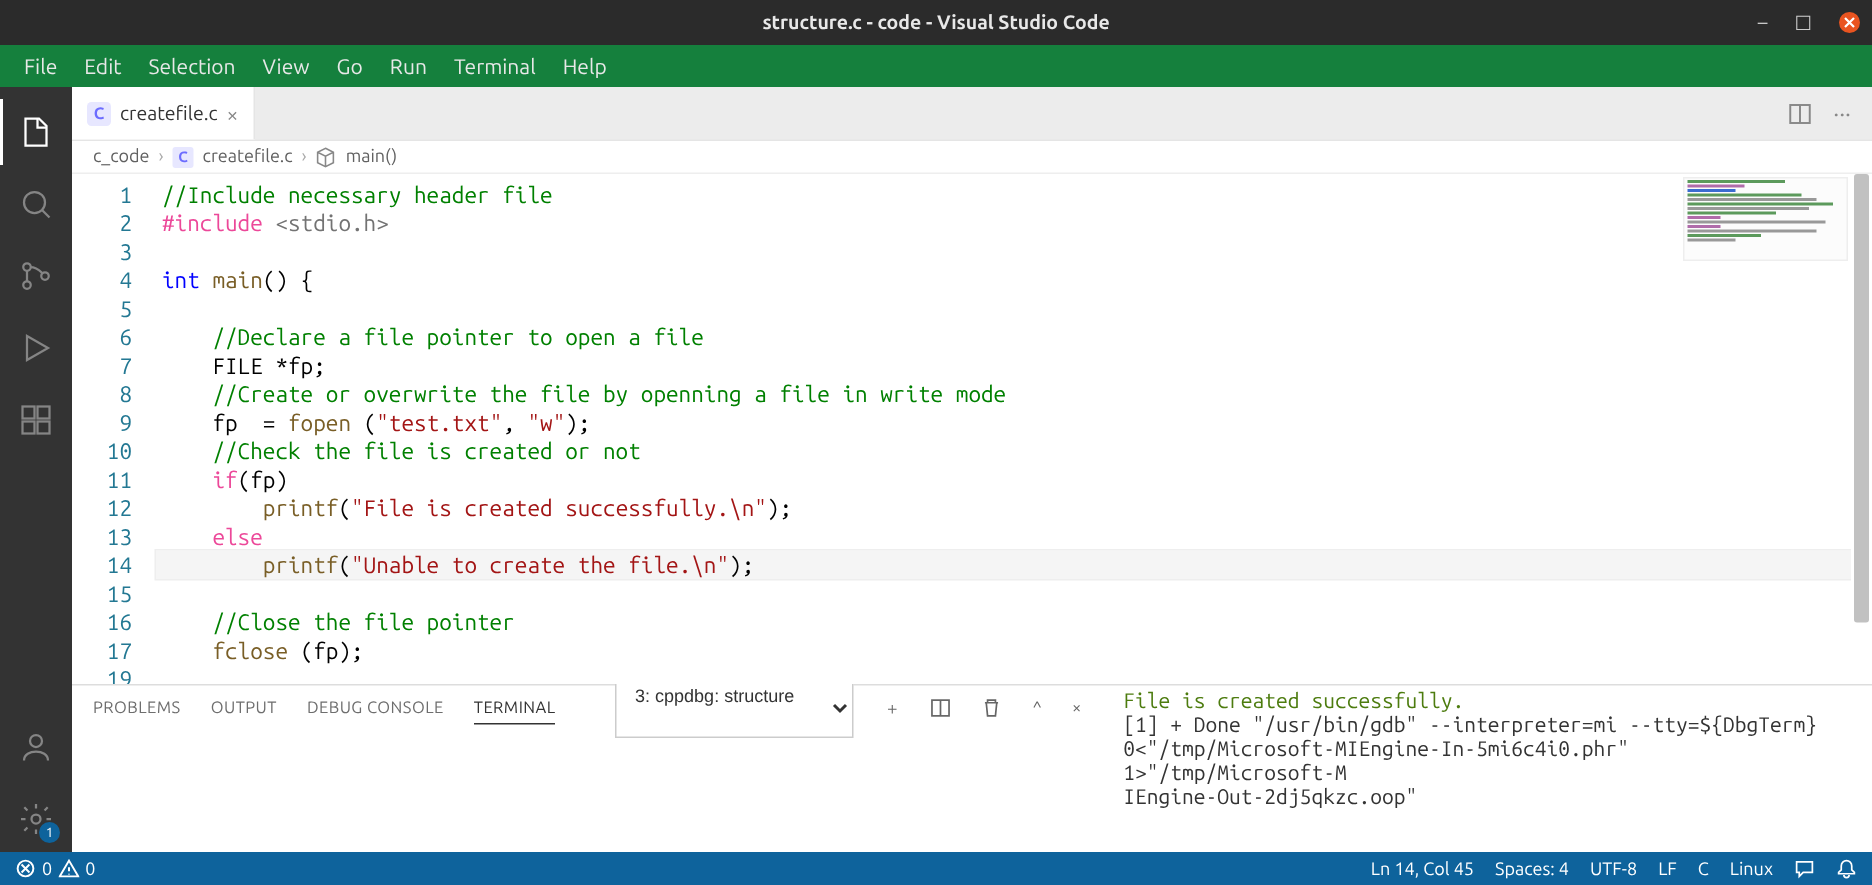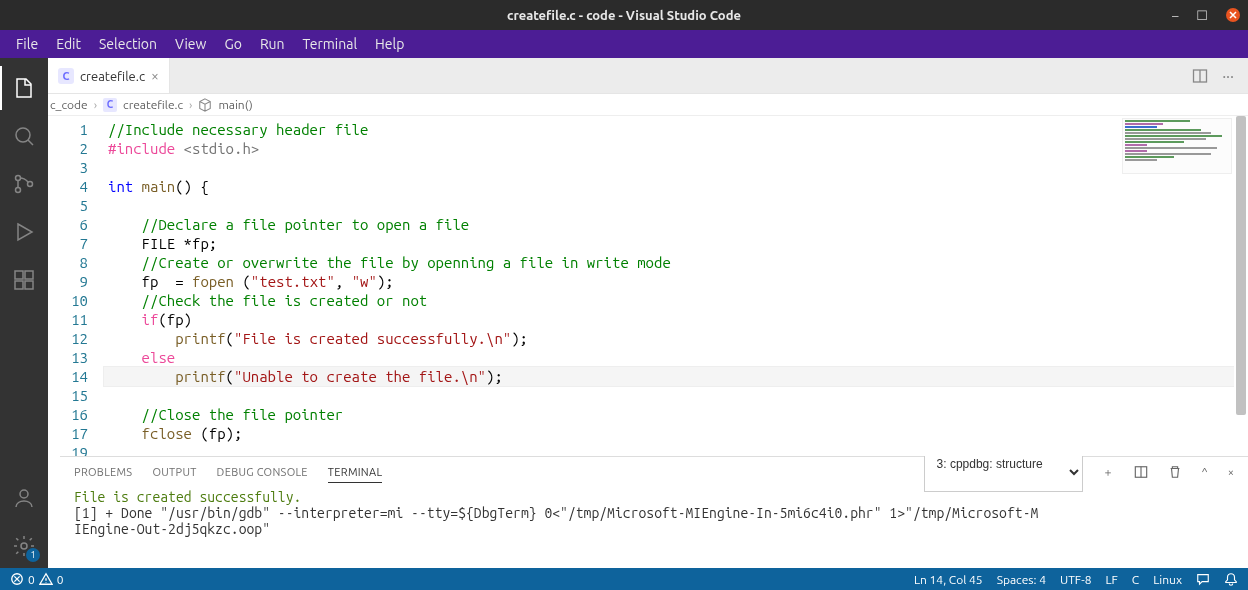--- a/index.html
+++ b/index.html
@@ -2,74 +2,74 @@
 <html><head>
 <meta charset="utf-8">
 <style>
 * { margin:0; padding:0; box-sizing:border-box; }
 html,body { width:1248px; height:590px; font-family:"Ubuntu","Segoe UI",Arial,sans-serif; overflow:hidden; background:#2b2b2b; }
 .titlebar { height:30px; background:#2b2b2b; display:flex; align-items:center; color:#d4d4d4; font-size:13px; position:relative; }
 .titlebar .title { position:absolute; left:50%; transform:translateX(-50%); font-weight:600; color:#e8e8e8; }
 .win-controls { position:absolute; right:8px; display:flex; gap:18px; align-items:center; }
 .win-controls .ctl { width:14px; height:14px; border-radius:50%; display:flex; align-items:center; justify-content:center; }
 .close-ctl { background:#E95420; }
-.menubar { height:28px; background:#4c1d95; display:flex; align-items:center; padding:0 8px; gap:2px; color:#e8e8e8; font-size:14px; }
+.menubar { height:28px; background:#15803d; display:flex; align-items:center; padding:0 8px; gap:2px; color:#e8e8e8; font-size:14px; }
 .menubar .mitem { padding:3px 8px; border-radius:3px; cursor:default; }
 .body { display:flex; height:calc(590px - 30px - 28px - 22px); }
 .activitybar { width:48px; background:#333333; display:flex; flex-direction:column; align-items:center; padding-top:8px; gap:4px; }
 .activitybar .aicon { width:48px; height:44px; display:flex; align-items:center; justify-content:center; color:#858585; cursor:pointer; position:relative; }
 .activitybar .aicon.active { color:#fff; }
 .activitybar .aicon.active::before { content:""; position:absolute; left:0; top:0; bottom:0; width:2px; background:#fff; }
 .activitybar .spacer { flex:1; }
 .badge { position:absolute; bottom:6px; right:8px; background:#0e639c; color:#fff; font-size:9px; border-radius:8px; min-width:14px; height:14px; display:flex; align-items:center; justify-content:center; padding:0 3px; }
 .editor-area { flex:1; display:flex; flex-direction:column; background:#fff; }
 .tabbar { height:36px; background:#ececec; display:flex; align-items:stretch; border-bottom:1px solid #e5e5e5; }
 .tab { display:flex; align-items:center; padding:0 10px; background:#fff; color:#333; font-size:13px; gap:6px; border-right:1px solid #e5e5e5; }
 .tab .cicon { color:#6c6cff; font-weight:bold; background:#e7e7ff; width:16px; height:16px; border-radius:3px; display:inline-flex; align-items:center; justify-content:center; font-size:11px; }
 .tab .close-x { color:#888; font-size:14px; cursor:pointer; }
 .tabbar-actions { margin-left:auto; display:flex; align-items:center; gap:14px; padding-right:14px; color:#888; }
-.breadcrumb { height:22px; background:#fff; border-bottom:1px solid #eee; display:flex; align-items:center; padding:0 2px; font-size:12px; color:#616161; gap:6px; }
+.breadcrumb { height:22px; background:#fff; border-bottom:1px solid #eee; display:flex; align-items:center; padding:0 14px; font-size:12px; color:#616161; gap:6px; }
 .breadcrumb .sep { color:#aaa; }
 .editor-split { flex:1; display:flex; flex-direction:column; min-height:0; }
 .code-area { flex:1; display:flex; position:relative; font-family:"Ubuntu Mono","Consolas",monospace; font-size:15px; line-height:19px; background:#fff; overflow:hidden; }
 .gutter { width:56px; text-align:right; color:#237893; padding:4px 16px 4px 0; user-select:none; }
 .code { flex:1; padding:4px 0; position:relative; white-space:pre; color:#000; }
 .code .line { height:19px; padding-left:4px; }
 .code .cur-line { background:#f5f5f5; outline:1px solid #eee; }
 .cm-include { color:#ec4899; }
 .cm-header { color:#737373; }
 .cm-type { color:#0000ff; }
 .cm-func { color:#795e26; }
 .cm-comment { color:#008000; }
 .cm-string { color:#a31515; }
 .minimap { position:absolute; top:2px; right:16px; width:110px; height:56px; border:1px solid #eee; background:#fcfcfc; }
 .minimap .mline { height:2px; margin:1px 2px; }
 .scrollbar-v { position:absolute; right:0; top:0; width:14px; height:100%; background:#fff; }
 .scrollbar-v .thumb { position:absolute; left:2px; width:10px; background:#c1c1c1; border-radius:2px; }
-.panel { height:112px; border-top:1px solid #ddd; background:#fff; display:flex; flex-direction:column;margin-left:12px; }
+.panel { height:112px; border-top:1px solid #ddd; background:#fff; display:flex; flex-direction:row; }
 .panel-tabs { height:30px; display:flex; align-items:center; gap:20px; padding:0 14px; font-size:11px; color:#6e6e6e; }
 .panel-tabs .ptab { letter-spacing:.3px; padding:4px 0; cursor:pointer; }
 .panel-tabs .ptab.active { color:#333; border-bottom:1px solid #333; }
 .panel-tabs .pspacer { flex:1; }
 .panel-tabs .pselect { border:1px solid #ccc; background:#fff; padding:2px 22px 19px 8px; font-size:12px; color:#333; }
 .panel-tabs .picon { color:#666; cursor:pointer; }
 .panel-body { flex:1; padding:2px 14px 4px; font-family:"Ubuntu Mono","Consolas",monospace; font-size:14px; line-height:16px; color:#333; overflow:hidden; }
 .panel-body .success { color:#4d7c0f; }
 .panel-body .prompt { color:#26a269; font-weight:600; }
 .panel-body .promptpath { color:#12488b; font-weight:600; }
 .statusbar { height:22px; background:#0e639c; color:#fff; display:flex; align-items:center; font-size:12px; padding:0 10px; gap:14px; }
 .statusbar .sright { margin-left:auto; display:flex; gap:14px; align-items:center; }
 .statusbar .sitem { display:flex; gap:4px; align-items:center; cursor:default; }
 svg { display:block; }
 </style>
 </head>
 <body>
 
 <div class="titlebar">
-  <div class="title">createfile.c - code - Visual Studio Code</div>
+  <div class="title">structure.c - code - Visual Studio Code</div>
   <div class="win-controls">
     <span style="color:#ccc;">–</span>
     <span style="color:#ccc;">☐</span>
     <span class="ctl close-ctl">
       <svg width="10" height="10" viewBox="0 0 10 10">
           <path d="M2 2 L8 8 M8 2 L2 8" stroke="#fff" stroke-width="1.5"></path>
         </svg>
     </span>
   </div>
 </div>

